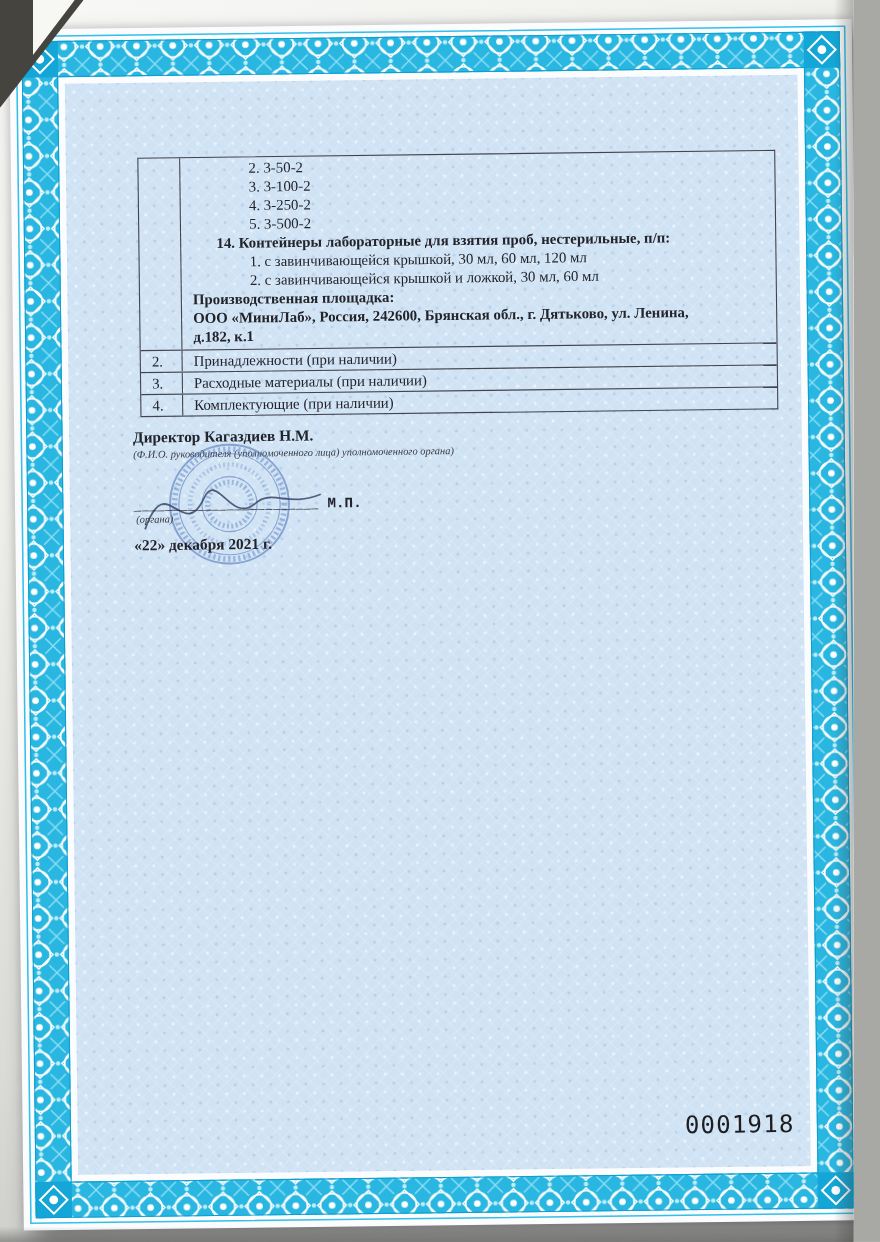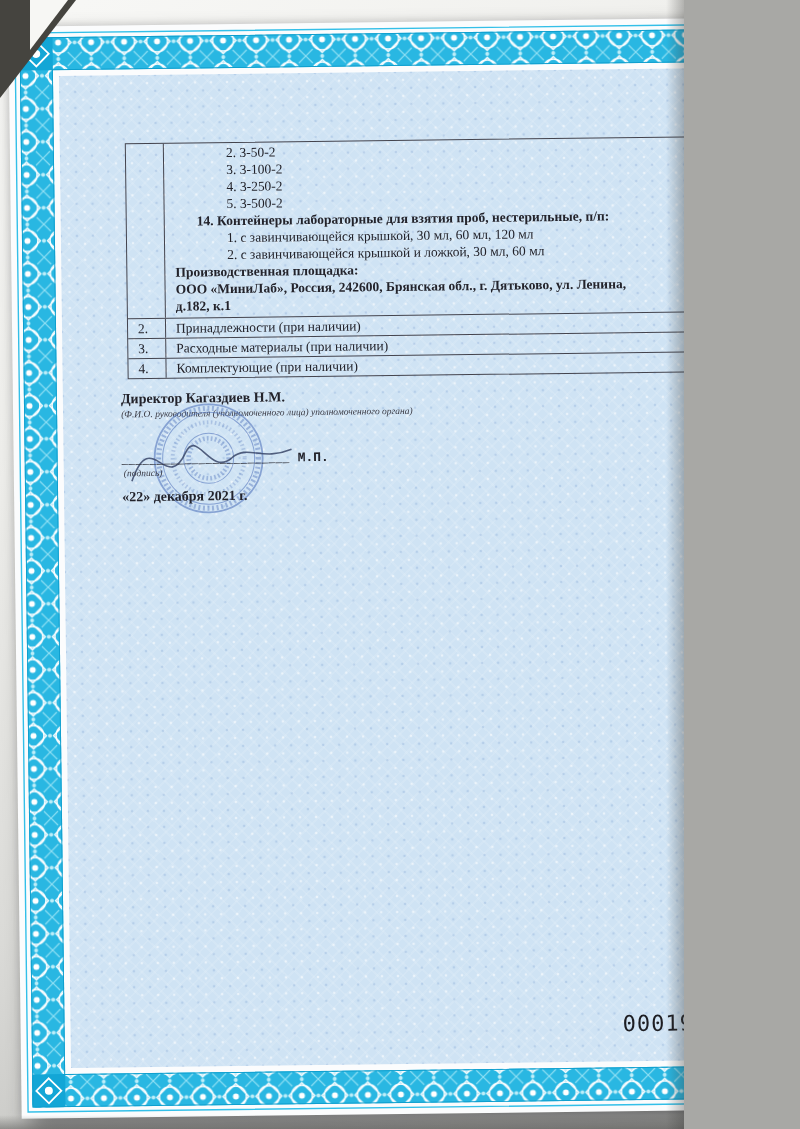--- a/index.html
+++ b/index.html
@@ -1,20 +1,20 @@
 <!DOCTYPE html>
 <html><head>
 <meta charset="utf-8">
 <style>
   * { margin:0; padding:0; box-sizing:border-box; }
   html,body { width:800px; height:1129px; }
   body { font-family:"Liberation Serif", serif; background:#a8a8a5; }
 
   .scene {
-    position:relative; width:684px; height:1129px; overflow:hidden;
+    position:relative; width:776px; height:1129px; overflow:hidden;
     background:linear-gradient(150deg,#f8f8f6 0%,#efefec 30%,#dadad7 62%,#b1b1ae 100%);
   }
 
   
   .paper {
     position:absolute; left:15px; top:22px; width:766px; height:1092px;
     background:#fbfcfd; transform:rotate(-0.7deg); transform-origin:50% 50%;
     box-shadow:9px 11px 22px rgba(15,15,20,.42), -2px -2px 6px rgba(0,0,0,.10);
   }
   .frame { position:absolute; inset:0; display:block; }
@@ -185,21 +185,21 @@
           <circle cx="95" cy="58" r="25" stroke-width="1"></circle>
           <circle cx="95" cy="58" r="20" stroke-width="4.5" stroke-dasharray="1.8 2.2" opacity="0.7"></circle>
           <circle cx="95" cy="58" r="36" stroke-width="4" stroke-dasharray="1.6 2.4" opacity="0.5"></circle>
         </g>
         <path d="M18 80 C 38 24, 52 94, 72 52 C 84 28, 96 76, 118 58 C 134 44, 148 62, 178 50" stroke="#3a4668" stroke-width="1.6" fill="none" opacity="0.85"></path>
       </svg>
 
       <div class="mp-line">
         <span>________________________</span><span class="mp">М.П.</span>
       </div>
-      <div class="sign-caption">(подпись)</div>
+      <div class="sign-caption">(органа)</div>
       <div class="doc-date">«22» декабря 2021 г.</div>
 
       <div class="serial">0001918</div>
 
     </div>
   </div>
 
   <div class="fold-dark"></div>
   <div class="fold-white"></div>
   <div class="edge-shade-right"></div>

